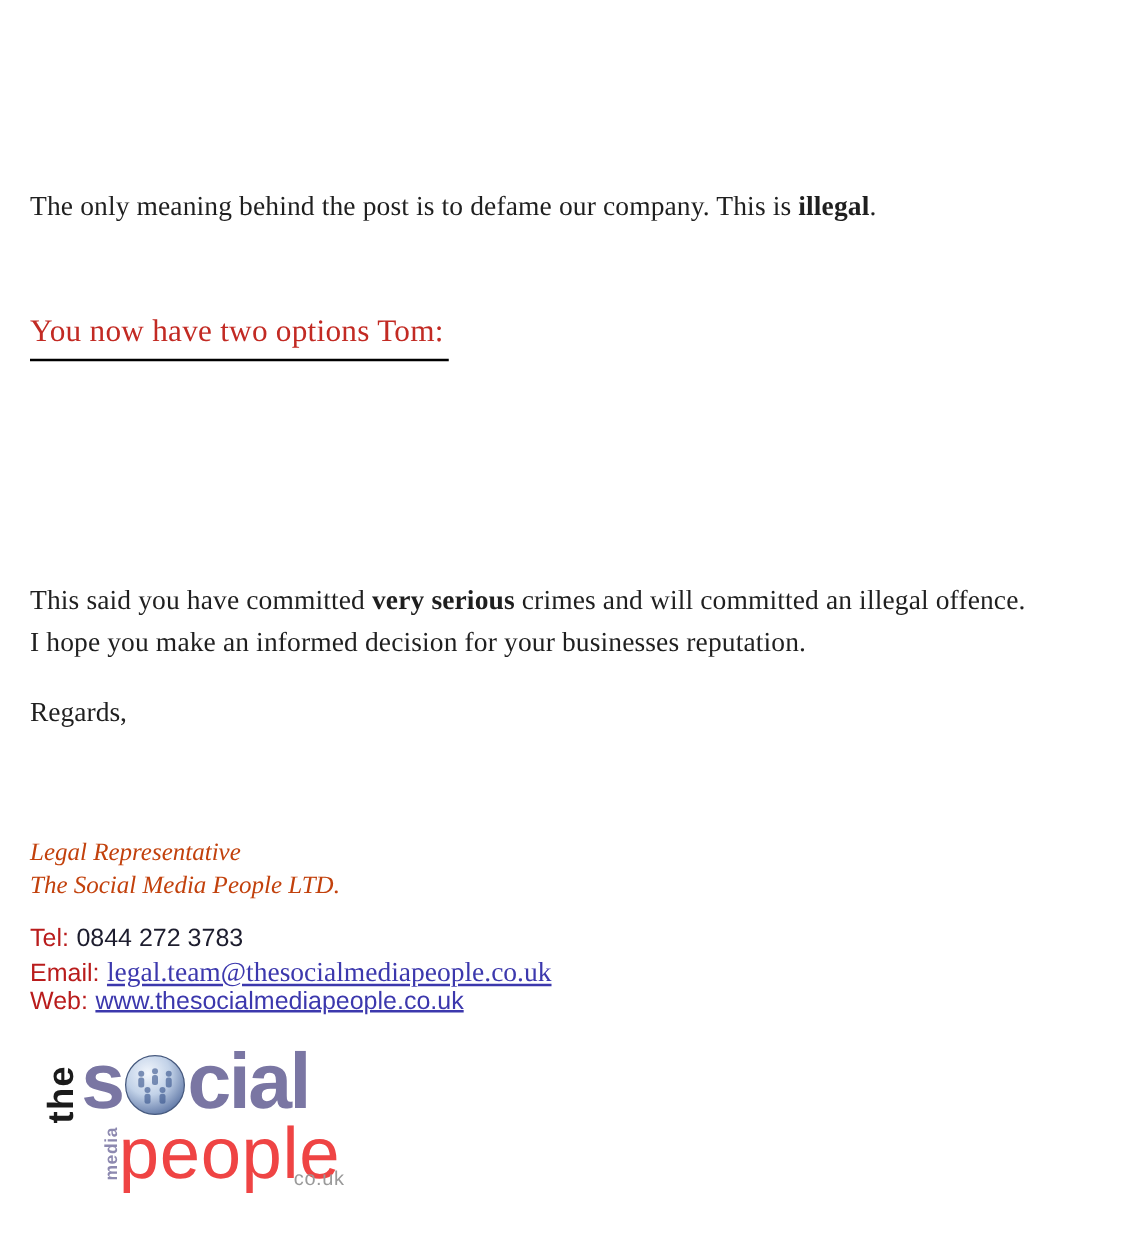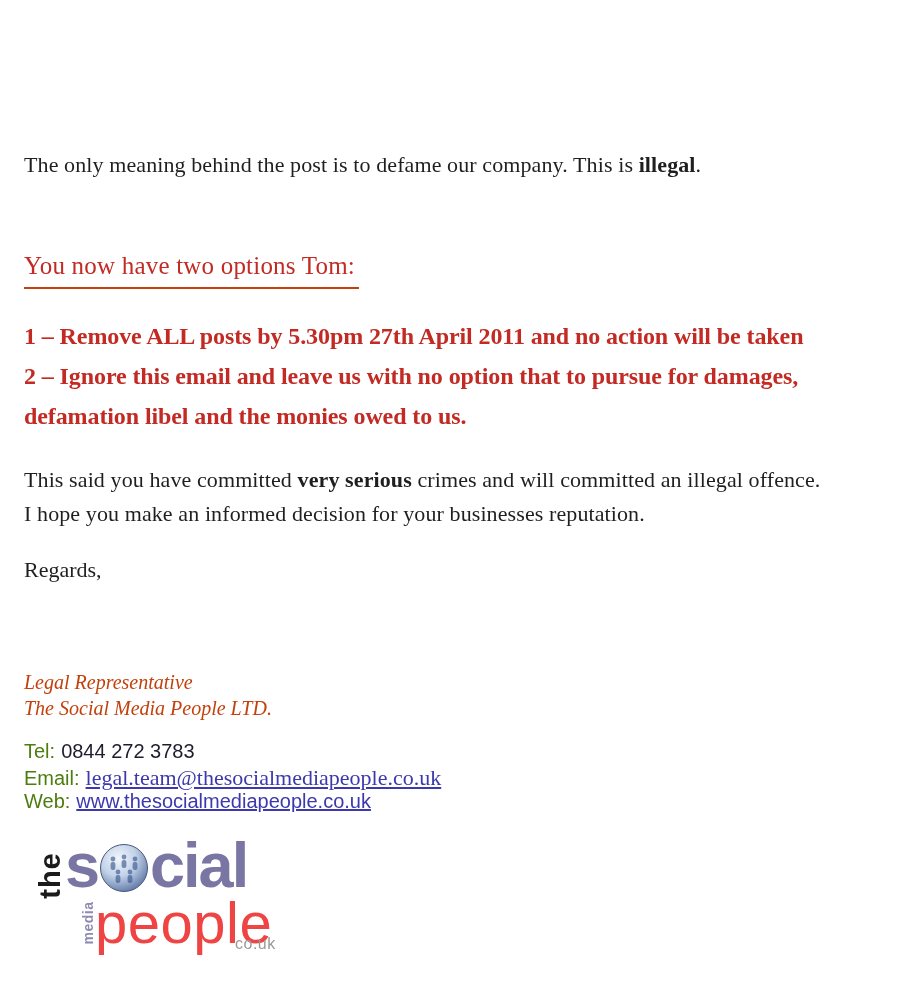--- a/index.html
+++ b/index.html
@@ -27,21 +27,21 @@
   }
   .para1 b, .closing b { font-weight: 700; }
 
   
   .options-heading {
     left: 24px; top: 252px;
     font-size: 25px;
     color: #c22a23;
     display: inline-block;
     padding: 0 4px 7px 0;
-    border-bottom: 2px solid #c2410c;
+    border-bottom: 2px solid #000000;
     letter-spacing: 0.2px;
   }
   .options-list {
     left: 24px; top: 316px;
     width: 866px;
     font-size: 24px;
     font-weight: 600;
     color: #c22a23;
     line-height: 40px;
     letter-spacing: -0.1px;
@@ -81,21 +81,21 @@
   
   .contact-row {
     left: 24px;
     font-family: "Liberation Sans", sans-serif;
     font-size: 20px;
     white-space: nowrap;
   }
   .contact-tel   { top: 740px; }
   .contact-email { top: 765px; }
   .contact-web   { top: 790px; }
-  .contact-label { color: #4d7c0f; }
+  .contact-label { color: #b91c1c; }
   .contact-value { color: #1d1d2e; margin-left: 6px; }
   .link {
     color: #3c38ad;
     text-decoration: underline;
     margin-left: 6px;
     cursor: pointer;
     text-align: right;
   }
   .link-serif {
     font-family: "Liberation Serif", serif;
@@ -160,25 +160,20 @@
 </style>
 </head>
 <body>
 
 <div class="page">
 
   <p class="abs para1"><span>The only meaning behind the post is to defame our company. This is </span><b>illegal</b><span>.</span></p>
 
   <div class="abs options-heading">You now have two options Tom:</div>
 
-  <div class="abs options-list">
-    <div class="option-line">1 – Remove ALL posts by 5.30pm 27th April 2011 and no action will be taken</div>
-    <div class="option-line">2 – Ignore this email and leave us with no option that to pursue for damages,</div>
-    <div class="option-line">defamation libel and the monies owed to us.</div>
-  </div>
 
   <div class="abs closing">
     <div class="closing-line"><span>This said you have committed </span><b>very serious</b><span> crimes and will committed an illegal offence.</span></div>
     <div class="closing-line">I hope you make an informed decision for your businesses reputation.</div>
   </div>
 
   <div class="abs regards">Regards,</div>
 
   <div class="abs sig-role">
     <div>Legal Representative</div>

